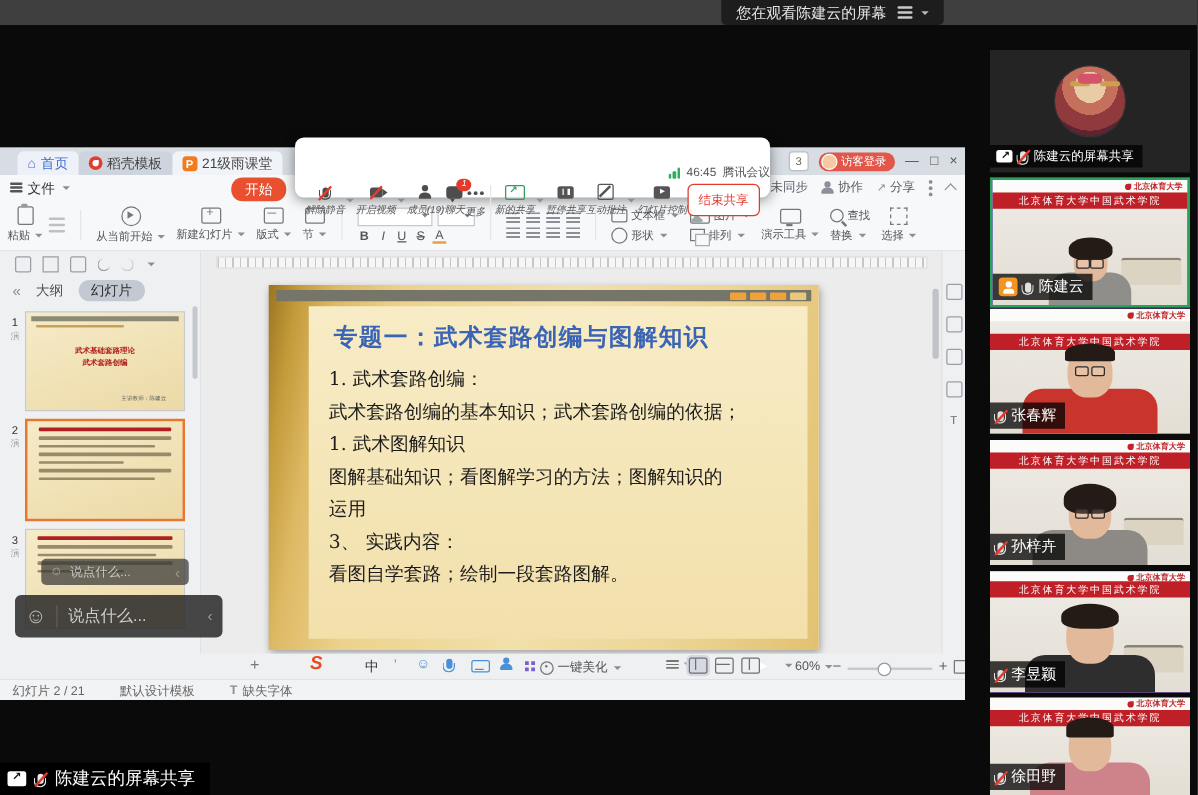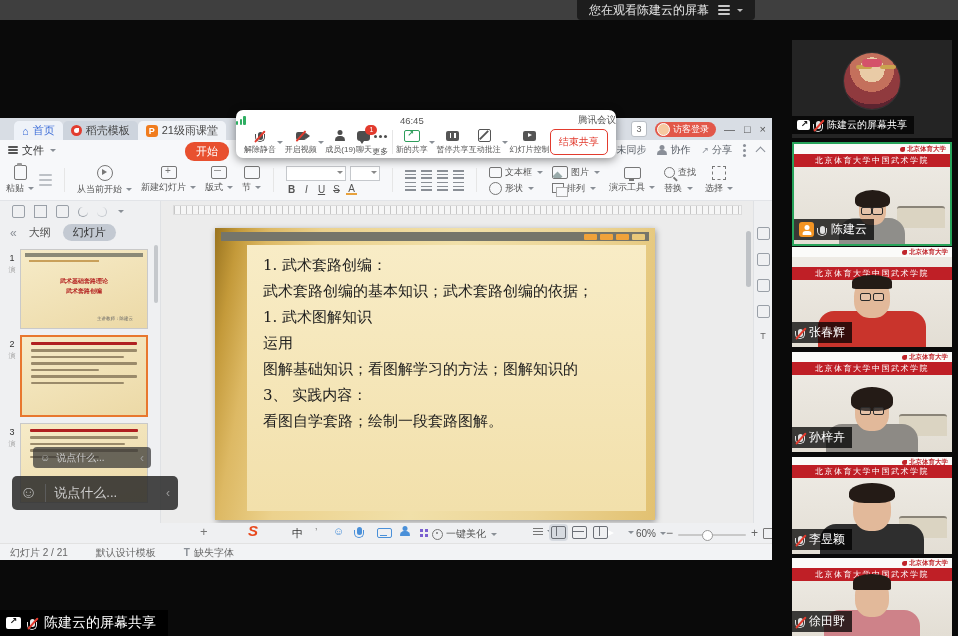--- a/index.html
+++ b/index.html
@@ -44,24 +44,24 @@
   .annot-ic::after{content:"";position:absolute;left:4px;top:-1px;width:1.6px;height:12px;background:#555;transform:rotate(45deg);}
   .sctl-ic{width:13px;height:10px;background:#555;border-radius:2px;position:relative;display:inline-block;}
   .sctl-ic::after{content:"";position:absolute;left:5px;top:2.5px;border-left:4px solid #fff;
                   border-top:2.6px solid transparent;border-bottom:2.6px solid transparent;}
   .sig{display:inline-flex;align-items:flex-end;gap:1.5px;height:9px;}
   .sig i{display:block;width:2.2px;background:#2fae62;border-radius:1px;}
   .sig i:nth-child(1){height:4px;}.sig i:nth-child(2){height:6.5px;}.sig i:nth-child(3){height:9px;}
   
   .mtoolbar{position:absolute;left:236px;top:110px;width:380px;height:48px;background:#fff;border-radius:7px;
             box-shadow:0 2px 10px rgba(0,0,0,.45);z-index:60;}
-  .mt-top{height:15px;display:flex;align-items:center;justify-content:space-between;gap:5px;font-size:9.5px;color:#555;padding-top:3px;}
+  .mt-top{height:15px;display:flex;align-items:center;justify-content:flex-end;gap:5px;font-size:9.5px;color:#555;padding-top:21px;}
   .mt-btns{display:flex;align-items:center;justify-content:space-between;height:28px;padding:0 8px;}
   .mt-btn{display:flex;flex-direction:column;align-items:center;justify-content:center;gap:2px;font-size:8px;
-          color:#555;position:relative;cursor:pointer;flex-shrink:0;}
+          color:#555;position:relative;cursor:pointer;flex-shrink:0;font-style:italic;}
   .mt-btn .ic{height:12px;display:flex;align-items:center;color:#4d4d4d;}
   .mt-caret{align-self:center;margin:0 1px;}
   .vdiv{width:1px;height:24px;background:#e6e6e6;margin:0 3px;}
   .badge{position:absolute;top:-5px;right:-7px;min-width:10px;height:10px;background:#e23b2e;border-radius:5px;
          color:#fff;font-size:7px;line-height:10px;text-align:center;padding:0 1px;}
   .endshare{border:1px solid #e23b2e;color:#e23b2e;background:#fff;border-radius:5px;font-size:10px;
             padding:5px 8px;white-space:nowrap;cursor:pointer;}
   
   .wps{position:absolute;left:0;top:118px;width:772px;height:442px;background:#f7f8fa;overflow:hidden;}
   .tabbar{height:22px;background:#d8dde4;display:flex;align-items:flex-end;padding-left:14px;position:relative;}
@@ -535,26 +535,27 @@
       <div class="editor">
         <div class="ruler"></div>
         <div class="slide">
           <div class="slide-topstrip">
             <span class="ts-sq"></span>
             <span class="ts-sq"></span>
             <span class="ts-sq"></span>
             <span class="ts-sq lite"></span>
           </div>
           <div class="slide-inner">
+            <div class="slide-title">专题一：武术套路创编与图解知识</div>
             <div class="slide-body">
               <div>1. 武术套路创编：</div>
               <div>武术套路创编的基本知识；武术套路创编的依据；</div>
               <div>1. 武术图解知识</div>
+              <div>图解基础知识；看图解学习的方法；图解知识的</div>
               <div>运用</div>
-              <div>图解基础知识；看图解学习的方法；图解知识的</div>
               <div>3、 实践内容：</div>
               <div>看图自学套路；绘制一段套路图解。</div>
             </div>
           </div>
         </div>
         <div class="escroll"></div>
       </div>
 
       <div class="rightrail">
         <span class="rr-ico"></span>

